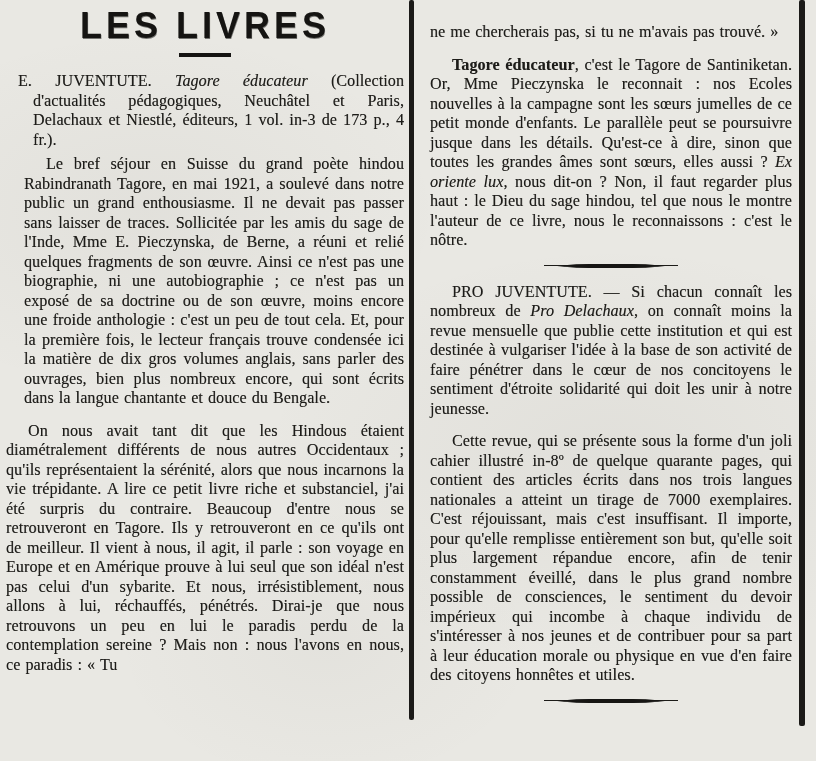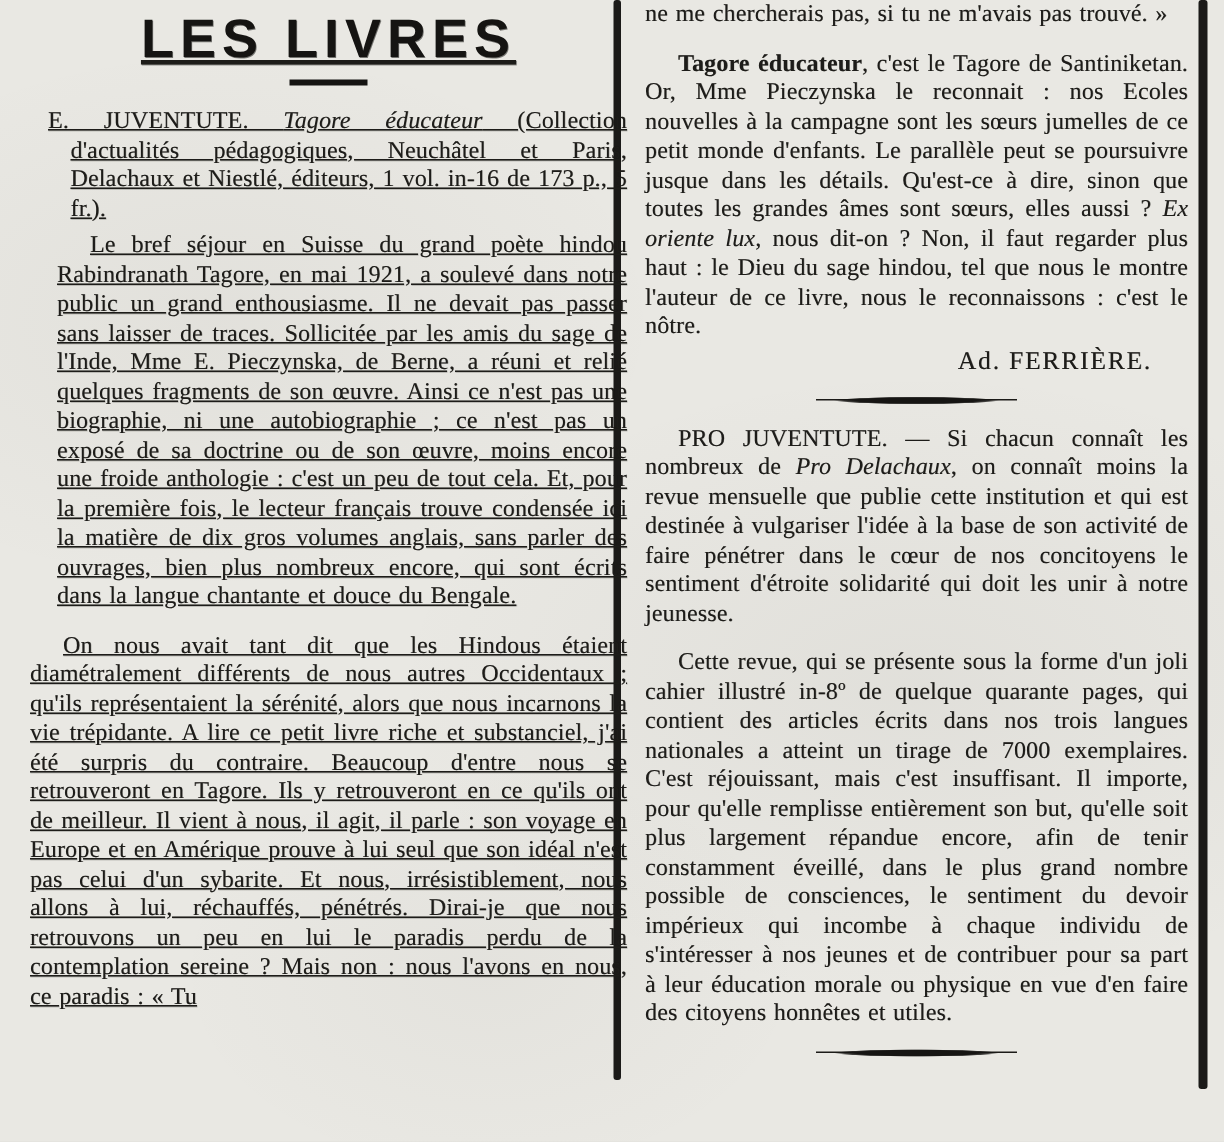--- a/index.html
+++ b/index.html
@@ -14,42 +14,42 @@
       radial-gradient(ellipse 500px 300px at 75% 60%, rgba(90,85,75,0.06), transparent 70%),
       radial-gradient(ellipse 300px 200px at 40% 85%, rgba(90,85,75,0.04), transparent 70%),
       #e9e8e3;
     font-family:"Liberation Serif", serif;
     color:#1d1c19;
   }
   .vrule{position:absolute;top:0;background:#1b1a18;border-radius:2px;}
   .vrule-mid{left:409px;width:5px;height:720px;}
   .vrule-right{left:799px;width:6px;height:726px;}
   .col{position:absolute;top:0;}
-  .col-left{left:20px;width:398px;text-decoration:underline;}
+  .col-left{left:6px;width:398px;}
   .col-right{left:430px;width:362px;}
   .title{
     font-family:"Liberation Sans", sans-serif;
     font-weight:700;font-size:36px;line-height:38px;
     letter-spacing:4px;text-align:center;
     margin:7px 0 0;color:#151412;
     text-shadow:0.5px 0.5px 0 rgba(20,20,18,0.55);
   }
   .title-rule{width:52px;height:4px;background:#151412;margin:8px auto 0;}
   p{margin:0;}
   .para, .entry{
     font-size:16px;line-height:19.5px;
     text-align:justify;
     word-spacing:0.06em;letter-spacing:0.1px;
     text-shadow:0.3px 0.3px 0 rgba(25,24,20,0.45);
   }
   .entry{margin-top:14px;padding-left:27px;text-indent:-15px;}
   .para{text-indent:22px;margin-top:13px;}
   .para.noindent{text-indent:0;}
   .col-left .para.first{margin-top:5px;margin-left:18px;}
-  .col-right .para.cont{margin-top:0;}
+  .col-right .para.cont{margin-top:22px;}
   .signature{
     font-size:17px;line-height:20px;
     text-align:right;padding-right:24px;margin-top:3px;
     letter-spacing:1.2px;
     text-shadow:0.3px 0.3px 0 rgba(25,24,20,0.5);
   }
   .taper{position:relative;width:134px;height:6px;margin:13px auto 11px;}
   .taper::before{
     content:"";position:absolute;left:0;right:0;top:2.4px;height:1.6px;
     background:#1c1b18;
@@ -65,28 +65,27 @@
 <body>
 
 <div class="page">
 
   <div class="vrule vrule-mid"></div>
   <div class="vrule vrule-right"></div>
 
   <div class="col col-left">
     <h1 class="title">LES LIVRES</h1>
     <div class="title-rule"></div>
-    <p class="entry"><span>E. JUVENTUTE. </span><span class="seg-i">Tagore éducateur</span><span> (Collection d'actualités pédagogiques, Neuchâtel et Paris, Delachaux et Niestlé, éditeurs, 1 vol. in-16 de 173 p., 5 fr.).</span></p>
+    <p class="entry"><span>E. JUVENTUTE. </span><span class="seg-i">Tagore éducateur</span><span> (Collection d'actualités pédagogiques, Neuchâtel et Paris, Delachaux et Niestlé, éditeurs, 1 vol. in-3 de 173 p., 4 fr.).</span></p>
     <p class="para first">Le bref séjour en Suisse du grand poète hindou Rabindranath Tagore, en mai 1921, a soulevé dans notre public un grand enthousiasme. Il ne devait pas passer sans laisser de traces. Sollicitée par les amis du sage de l'Inde, Mme E. Pieczynska, de Berne, a réuni et relié quelques fragments de son œuvre. Ainsi ce n'est pas une biographie, ni une autobiographie ; ce n'est pas un exposé de sa doctrine ou de son œuvre, moins encore une froide anthologie : c'est un peu de tout cela. Et, pour la première fois, le lecteur français trouve condensée ici la matière de dix gros volumes anglais, sans parler des ouvrages, bien plus nombreux encore, qui sont écrits dans la langue chantante et douce du Bengale.</p>
     <p class="para">On nous avait tant dit que les Hindous étaient diamétralement différents de nous autres Occidentaux ; qu'ils représentaient la sérénité, alors que nous incarnons la vie trépidante. A lire ce petit livre riche et substanciel, j'ai été surpris du contraire. Beaucoup d'entre nous se retrouveront en Tagore. Ils y retrouveront en ce qu'ils ont de meilleur. Il vient à nous, il agit, il parle : son voyage en Europe et en Amérique prouve à lui seul que son idéal n'est pas celui d'un sybarite. Et nous, irrésistiblement, nous allons à lui, réchauffés, pénétrés. Dirai-je que nous retrouvons un peu en lui le paradis perdu de la contemplation sereine ? Mais non : nous l'avons en nous, ce paradis : « Tu</p>
   </div>
 
   <div class="col col-right">
     <p class="para noindent cont">ne me chercherais pas, si tu ne m'avais pas trouvé. »</p>
     <p class="para"><span class="seg-b">Tagore éducateur</span><span>, c'est le Tagore de Santiniketan. Or, Mme Pieczynska le reconnait : nos Ecoles nouvelles à la campagne sont les sœurs jumelles de ce petit monde d'enfants. Le parallèle peut se poursuivre jusque dans les détails. Qu'est-ce à dire, sinon que toutes les grandes âmes sont sœurs, elles aussi ? </span><span class="seg-i">Ex oriente lux</span><span>, nous dit-on ? Non, il faut regarder plus haut : le Dieu du sage hindou, tel que nous le montre l'auteur de ce livre, nous le reconnaissons : c'est le nôtre.</span></p>
-    <p class="signature">Ad. FERRIÈRE.</p>
     <div class="taper"></div>
     <p class="para"><span>PRO JUVENTUTE. — Si chacun connaît les nombreux de </span><span class="seg-i">Pro Delachaux</span><span>, on connaît moins la revue mensuelle que publie cette institution et qui est destinée à vulgariser l'idée à la base de son activité de faire pénétrer dans le cœur de nos concitoyens le sentiment d'étroite solidarité qui doit les unir à notre jeunesse.</span></p>
     <p class="para">Cette revue, qui se présente sous la forme d'un joli cahier illustré in-8º de quelque quarante pages, qui contient des articles écrits dans nos trois langues nationales a atteint un tirage de 7000 exemplaires. C'est réjouissant, mais c'est insuffisant. Il importe, pour qu'elle remplisse entièrement son but, qu'elle soit plus largement répandue encore, afin de tenir constamment éveillé, dans le plus grand nombre possible de consciences, le sentiment du devoir impérieux qui incombe à chaque individu de s'intéresser à nos jeunes et de contribuer pour sa part à leur éducation morale ou physique en vue d'en faire des citoyens honnêtes et utiles.</p>
     <div class="taper"></div>
   </div>
 
 </div>
 
 </body></html>

